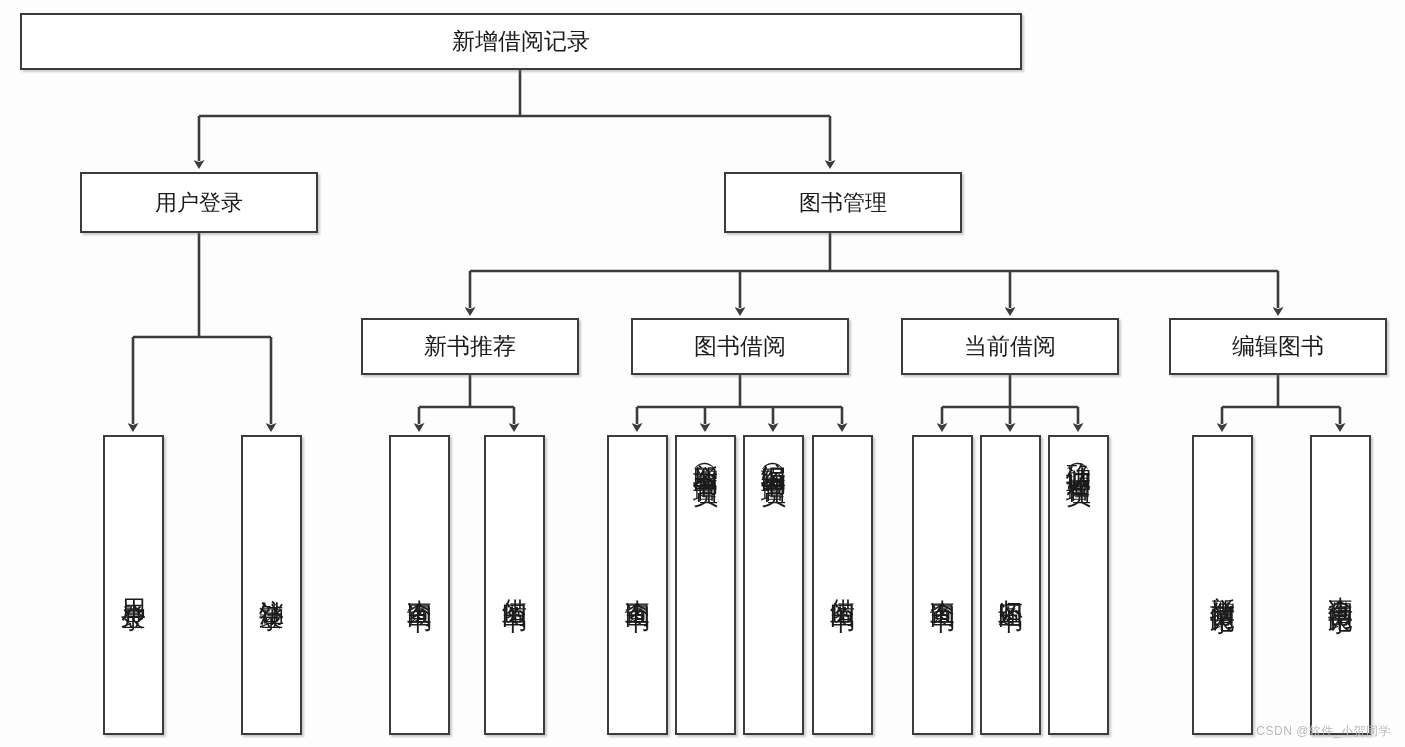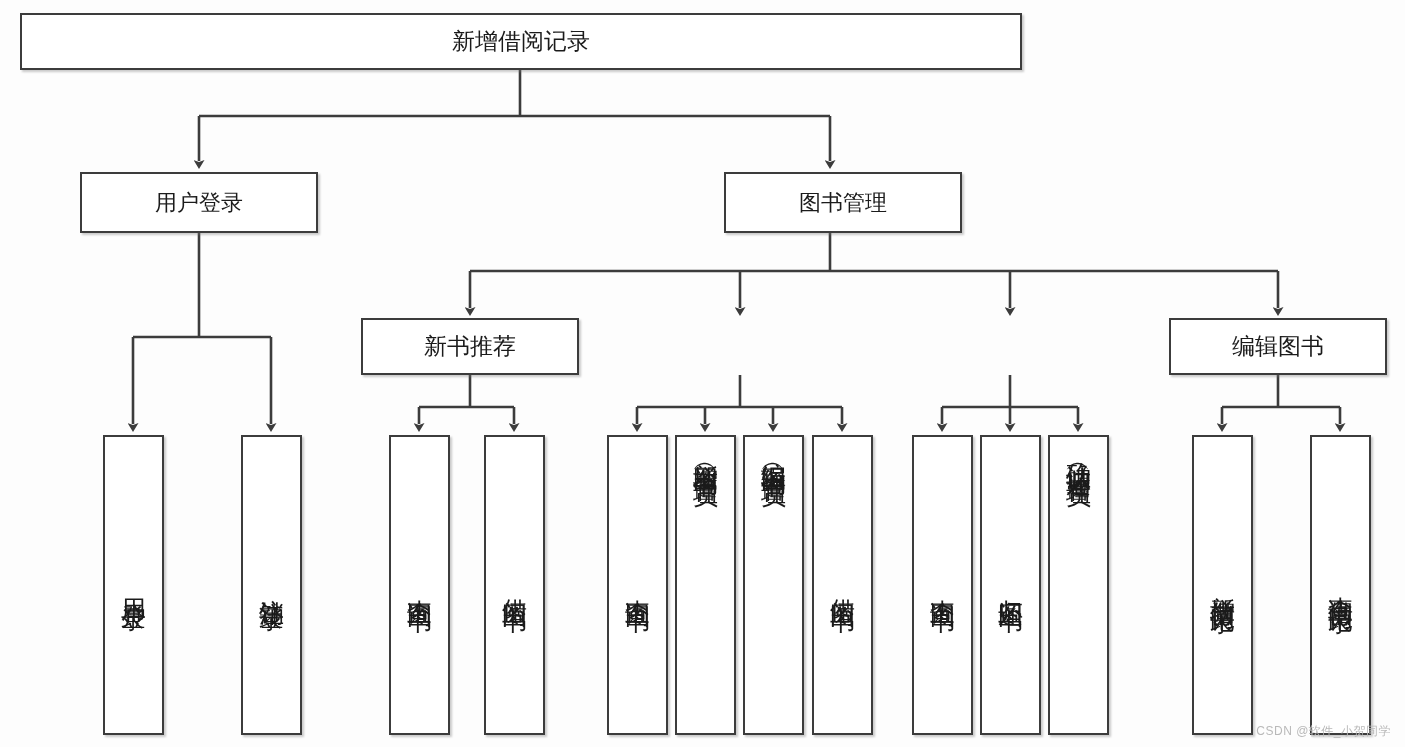--- a/index.html
+++ b/index.html
@@ -133,20 +133,26 @@
   <div class="node node-l1" style="left:80px; top:172px; width:238px; height:61px;">
     <span class="label">用户登录</span>
   </div>
   <div class="node node-l1" style="left:724px; top:172px; width:238px; height:61px;">
     <span class="label">图书管理</span>
   </div>
 
   <div class="node node-l2" style="left:361px; top:318px; width:218px; height:57px;">
     <span class="label">新书推荐</span>
   </div>
+  <div class="node node-l2" style="left:631px; top:318px; width:218px; height:57px;">
+    <span class="label">图书借阅</span>
+  </div>
+  <div class="node node-l2" style="left:901px; top:318px; width:218px; height:57px;">
+    <span class="label">当前借阅</span>
+  </div>
   <div class="node node-l2" style="left:1169px; top:318px; width:218px; height:57px;">
     <span class="label">编辑图书</span>
   </div>
 
   <div class="node node-leaf centered" style="left:103px; top:435px; width:61px; height:300px;">
     <span class="label">用户登录</span>
   </div>
   <div class="node node-leaf centered" style="left:241px; top:435px; width:61px; height:300px;">
     <span class="label">注销登录</span>
   </div>

